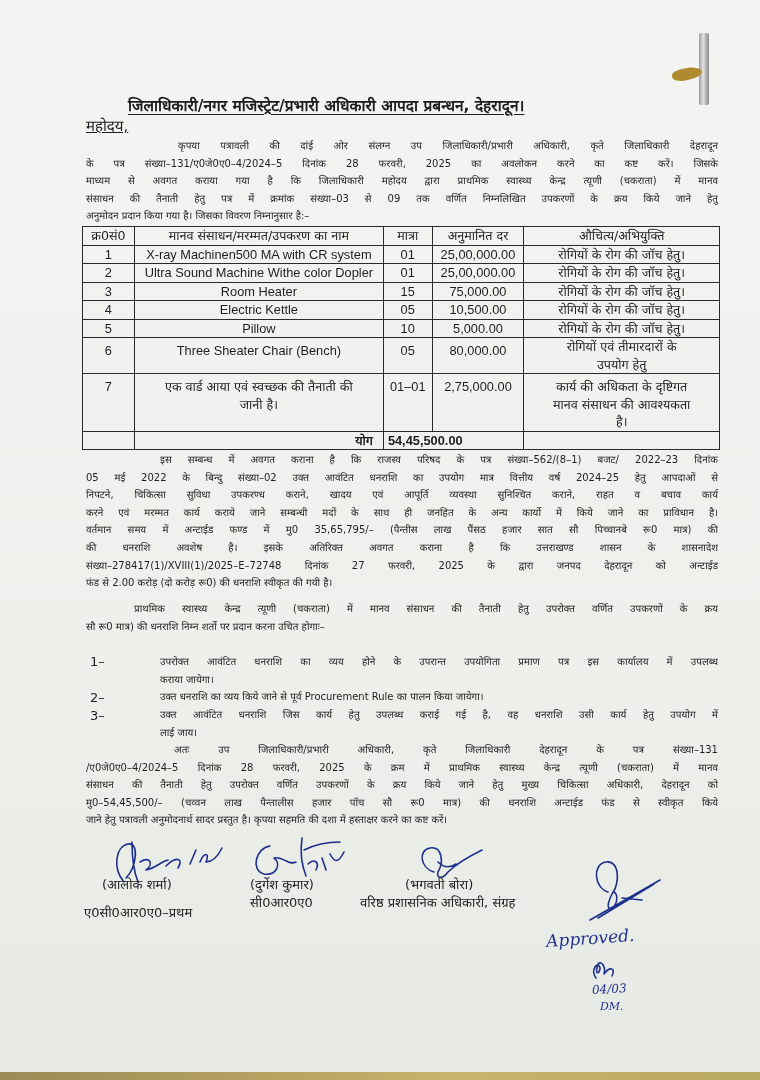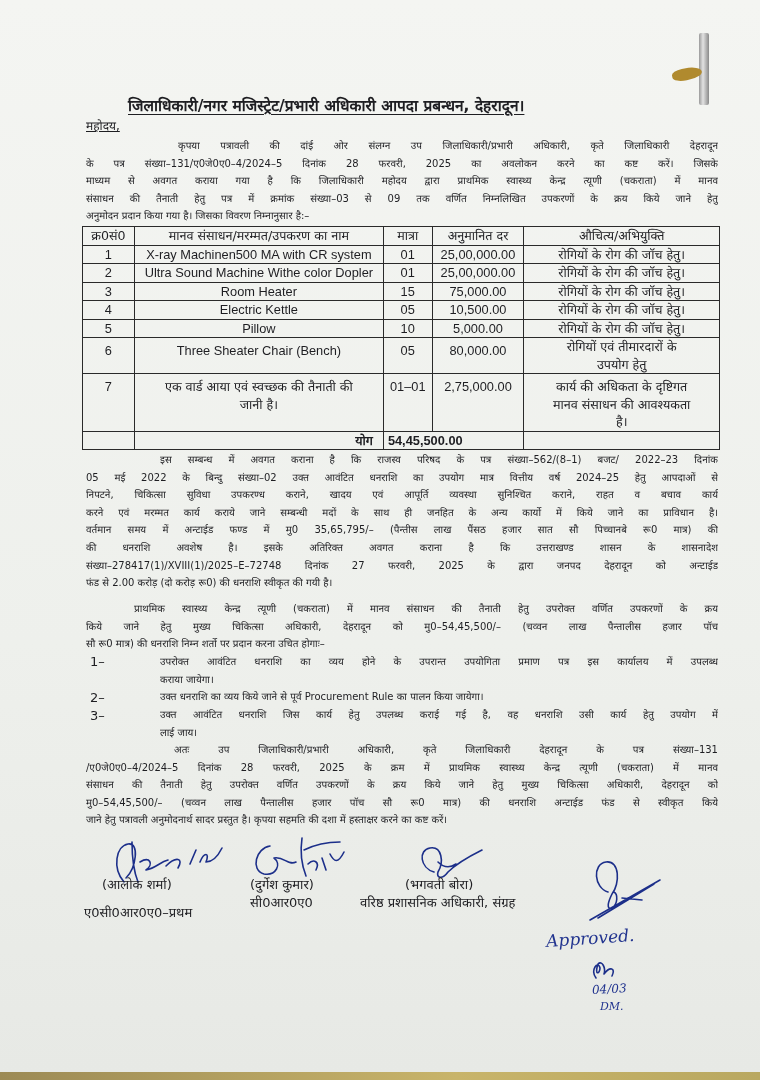--- a/index.html
+++ b/index.html
@@ -20,21 +20,21 @@
   }
   .clip {
     position:absolute; left:699px; top:33px; width:10px; height:72px;
     background:linear-gradient(90deg,#9a9a9a,#e2e2e2 40%,#8a8a8a);
     border-radius:2px;
   }
   .clip-stain {
     position:absolute; left:672px; top:68px; width:30px; height:12px;
     background:#b08a2e; border-radius:40% 60% 50% 50%; transform:rotate(-12deg);
   }
-  .txt { position:absolute; font-size:12px; line-height:17.5px; white-space:nowrap;text-decoration:underline; }
+  .txt { position:absolute; font-size:15px; line-height:17.5px; white-space:nowrap;text-decoration:underline; }
   .heading {
     position:absolute; left:86px; top:94px; font-size:15.5px; font-weight:bold;
     text-decoration:underline; text-underline-offset:3px;margin-left:42px;
   }
   .para { position:absolute; font-size:10px; line-height:17.6px; text-align:justify; }
   .para .line { display:block; text-align:justify; text-align-last:justify; height:17.6px; white-space:nowrap; overflow:hidden; }
   .para .line.last { text-align-last:left; }
 
   table.items {
     position:absolute; left:82px; top:226px; width:638px;
@@ -164,21 +164,20 @@
   <span class="line">निपटने, चिकित्सा सुविधा उपकरण्ध कराने, खादय एवं आपूर्ति व्यवस्था सुनिश्चित कराने, राहत व बचाव कार्य</span>
   <span class="line">करने एवं मरम्मत कार्य कराये जाने सम्बन्धी मदों के साथ ही जनहित के अन्य कार्यो में किये जाने का प्राविधान है।</span>
   <span class="line">वर्तमान समय में अन्टाईड फण्ड में मु0 35,65,795/– (पैन्तीस लाख पैंसठ हजार सात सौ पिच्चानबे रू0 मात्र) की</span>
   <span class="line">की धनराशि अवशेष है। इसके अतिरिक्त अवगत कराना है कि उत्तराखण्ड शासन के शासनादेश</span>
   <span class="line">संख्या–278417(1)/XVIII(1)/2025–E–72748 दिनांक 27 फरवरी, 2025 के द्वारा जनपद देहरादून को अन्टाईड</span>
   <span class="line last">फंड से 2.00 करोड़ (दो करोड़ रू0) की धनराशि स्वीकृत की गयी है।</span>
 </div>
 
 <div class="para" style="left:86px;top:600px;width:632px;">
   <span class="line" style="padding-left:48px;">प्राथमिक स्वास्थ्य केन्द्र त्यूणी (चकराता) में मानव संसाधन की तैनाती हेतु उपरोक्त वर्णित उपकरणों के क्रय</span>
-  <span class="line">किये जाने हेतु मुख्य चिकित्सा अधिकारी, देहरादून को मु0–54,45,500/– (चव्वन लाख पैन्तालीस हजार पॉच</span>
   <span class="line last">सौ रू0 मात्र) की धनराशि निम्न शर्तो पर प्रदान करना उचित होगाः–</span>
 </div>
 
 <div class="cond-num" style="left:90px;top:654px;">1–</div>
 <div class="para" style="left:160px;top:653px;width:558px;">
   <span class="line">उपरोक्त आवंटित धनराशि का व्यय होने के उपरान्त उपयोगिता प्रमाण पत्र इस कार्यालय में उपलब्ध</span>
   <span class="line last">कराया जायेगा।</span>
 </div>
 <div class="cond-num" style="left:90px;top:690px;">2–</div>
 <div class="para" style="left:160px;top:688px;width:558px;">

